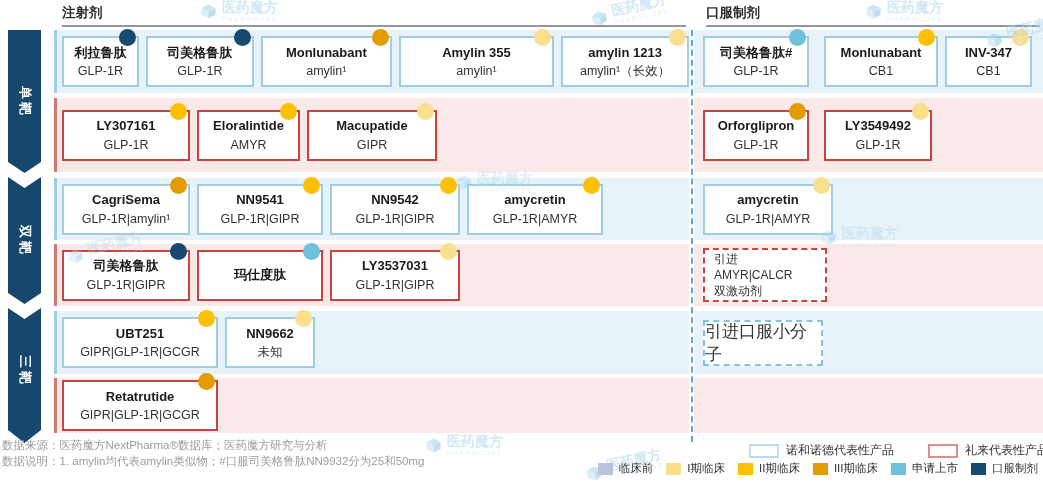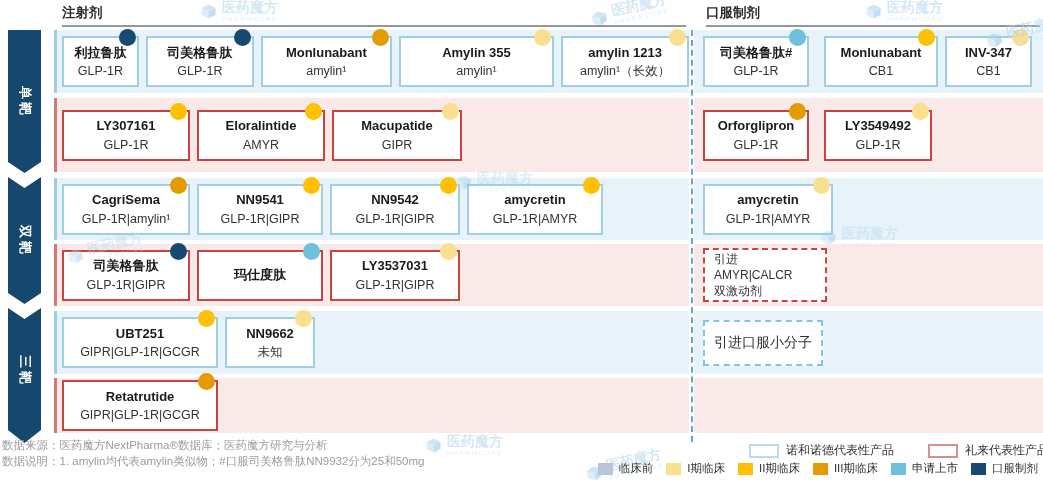--- a/index.html
+++ b/index.html
@@ -50,21 +50,21 @@
   .p1{background:#f9df8e;}
   .p2{background:#ffc003;}
   .p3{background:#e49b00;}
   .filed{background:#6ec0db;}
   .approved{background:#174a70;}
   
   .note-box{background:#fff;border:2px dashed #7fc6de;box-sizing:border-box;
             display:flex;align-items:center;color:#333;z-index:3;}
   .band.lilly .note-box{border-color:#c8453f;}
   .note-box.two{width:124px;height:54px;padding:4px 9px;font-size:12px;line-height:1.35;white-space:pre-line;text-align:left;}
-  .note-box.one{width:120px;height:46px;justify-content:center;font-size:14px;}
+  .note-box.one{width:120px;height:46px;justify-content:center;font-size:17px;}
   
   .footer{position:absolute;left:2px;top:437px;font-size:11.5px;color:#9b9b9b;line-height:1.4;z-index:4;}
   
   .legend-companies{position:absolute;left:749px;top:442px;display:flex;gap:34px;align-items:center;z-index:7;}
   .legend-phases{position:absolute;right:5px;top:461px;display:flex;gap:13px;align-items:center;z-index:7;}
   .lg-item{display:flex;align-items:center;gap:7px;font-size:12px;color:#333;white-space:nowrap;}
   .legend-phases .lg-item{font-size:11.5px;gap:6px;}
   .swatch{width:30px;height:14px;background:#fff;box-sizing:border-box;display:inline-block;}
   .swatch.novo-sw{border:2px solid #bcdcec;}
   .swatch.lilly-sw{border:2px solid #d9908c;}
@@ -217,21 +217,21 @@
     <div class="target">amylin¹（长效）</div>
   </div>
 </div>
 
 <div class="band left pink lilly" style="top:98px;height:74px">
   <div class="card" style="width:128px">
     <span class="dot p2"></span>
     <div class="name">LY307161</div>
     <div class="target">GLP-1R</div>
   </div>
-  <div class="card" style="width:128px">
+  <div class="card" style="width:103px">
     <span class="dot p2"></span>
     <div class="name">Eloralintide</div>
     <div class="target">AMYR</div>
   </div>
   <div class="card" style="width:130px">
     <span class="dot p1"></span>
     <div class="name">Macupatide</div>
     <div class="target">GIPR</div>
   </div>
 </div>

